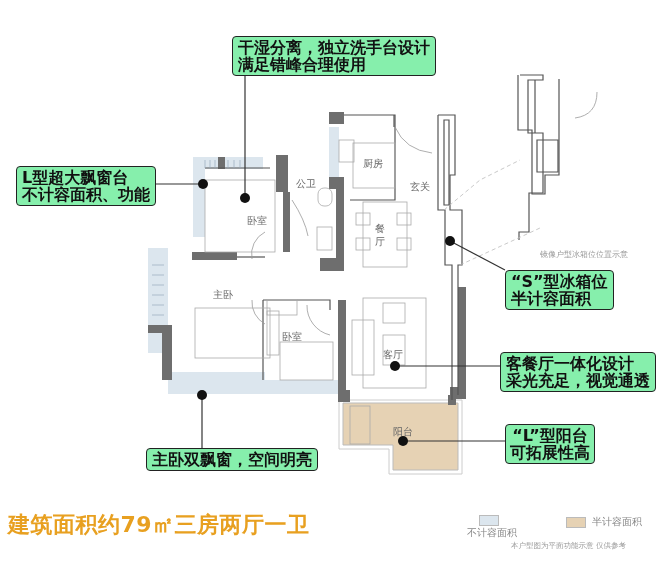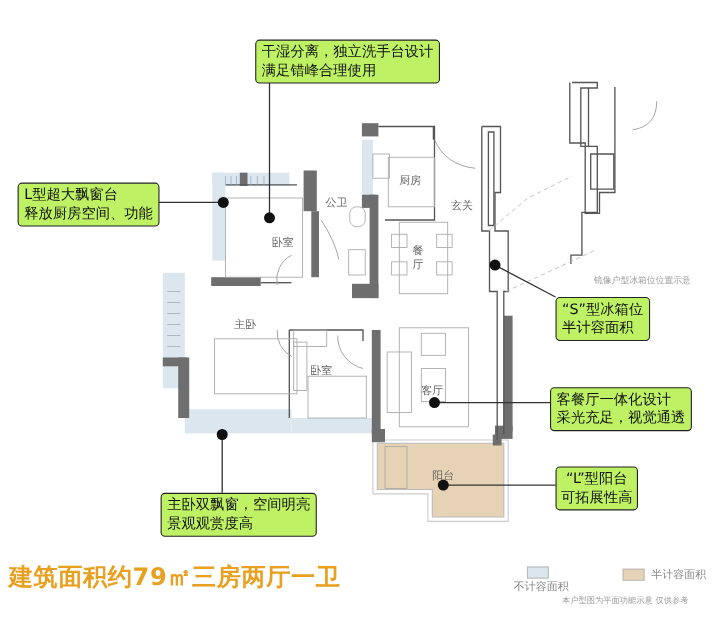--- a/index.html
+++ b/index.html
@@ -1,20 +1,20 @@
 <!DOCTYPE html>
 <html><head>
 <meta charset="utf-8">
 <style>
   * { box-sizing: border-box; margin: 0; padding: 0; }
   body { width: 660px; height: 563px; background: #ffffff; position: relative; overflow: hidden;
          font-family: "DejaVu Sans", "Liberation Sans", sans-serif; }
   #plan { position: absolute; left: 0; top: 0; }
-  .callout { position: absolute; background: #bef264; border: 1.5px solid #222; border-radius: 4px;
-             padding: 2px 5px; font-size: 13px; line-height: 17px; color: #111; font-weight: normal; white-space: nowrap; }
+  .callout { position: absolute; background: #86efac; border: 1.5px solid #222; border-radius: 4px;
+             padding: 2px 5px; font-size: 16px; line-height: 17px; color: #111; font-weight: bold; white-space: nowrap; }
   .callout span { display: block; }
   .room-label { position: absolute; font-size: 10px; color: #666; }
   .mirror-note { position: absolute; font-size: 8px; color: #999; }
   .title { position: absolute; left: 8px; top: 510px; font-size: 22px; font-weight: bold;
            color: #e8a020; letter-spacing: 0.5px; }
   .legend { position: absolute; top: 515px; display: flex; align-items: center; font-size: 10px; color: #888; }
   .swatch { width: 20px; height: 11px; margin-right: 6px; border: 1px solid #bbb; }
   .disclaimer { position: absolute; left: 511px; top: 541px; font-size: 7.5px; color: #999; }
 </style>
 </head>
@@ -148,37 +148,36 @@
 <div class="room-label" style="left:393px;top:425px;">阳台</div>
 
 <div class="mirror-note" style="left:540px;top:249px;">镜像户型冰箱位位置示意</div>
 
 <div class="callout" style="left:232px;top:36px;">
   <span>干湿分离，独立洗手台设计</span>
   <span>满足错峰合理使用</span>
 </div>
 <div class="callout" style="left:16px;top:166px;">
   <span>L型超大飘窗台</span>
-  <span>释放厨房空间、功能</span>
+  <span>不计容面积、功能</span>
 </div>
 <div class="callout" style="left:505px;top:270px;">
   <span>“S”型冰箱位</span>
   <span>半计容面积</span>
 </div>
 <div class="callout" style="left:500px;top:352px;">
   <span>客餐厅一体化设计</span>
   <span>采光充足，视觉通透</span>
 </div>
 <div class="callout" style="left:505px;top:424px;padding:2px 4px;">
   <span style="text-align:center;">“L”型阳台</span>
   <span>可拓展性高</span>
 </div>
 <div class="callout" style="left:146px;top:448px;">
   <span>主卧双飘窗，空间明亮</span>
-  <span>景观观赏度高</span>
 </div>
 
 <div class="title">建筑面积约79㎡三房两厅一卫</div>
 
 <div class="legend" style="left:467px;flex-direction:column;">
   <div class="swatch" style="background:#dce6ee;"></div>
   <span>不计容面积</span>
 </div>
 <div class="legend" style="left:566px;">
   <div class="swatch" style="background:#e6d2b4;"></div>

